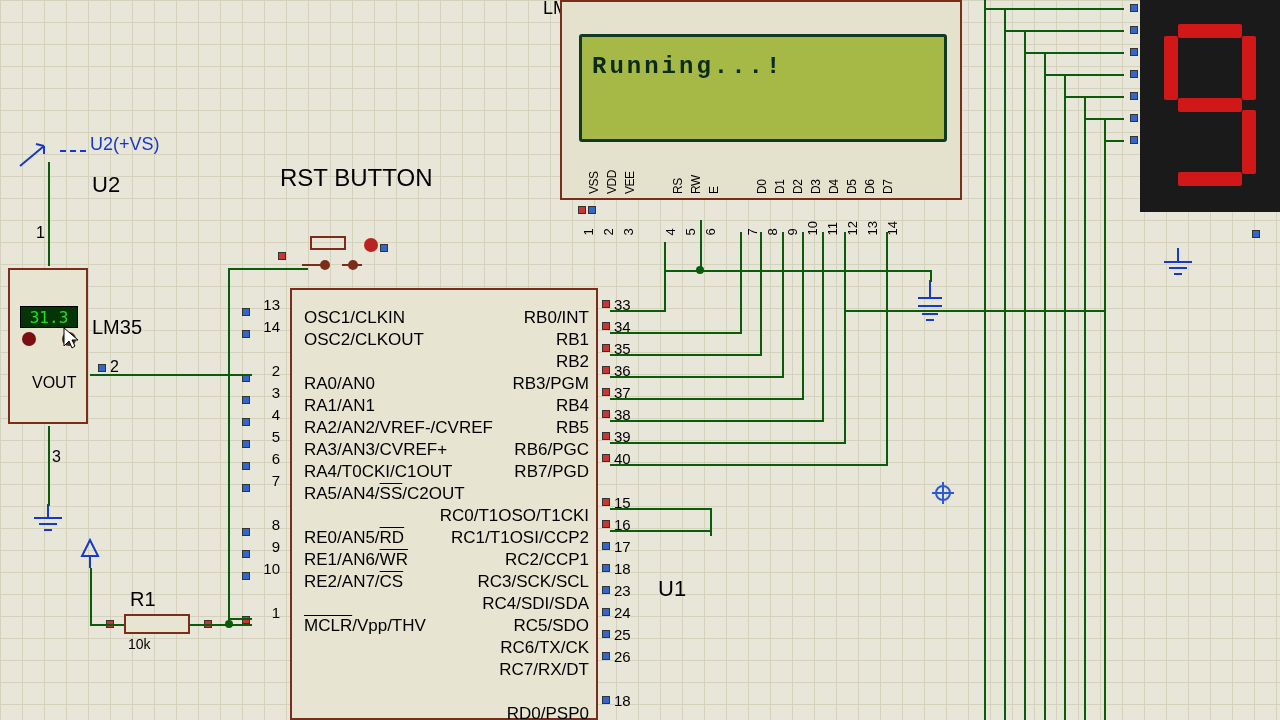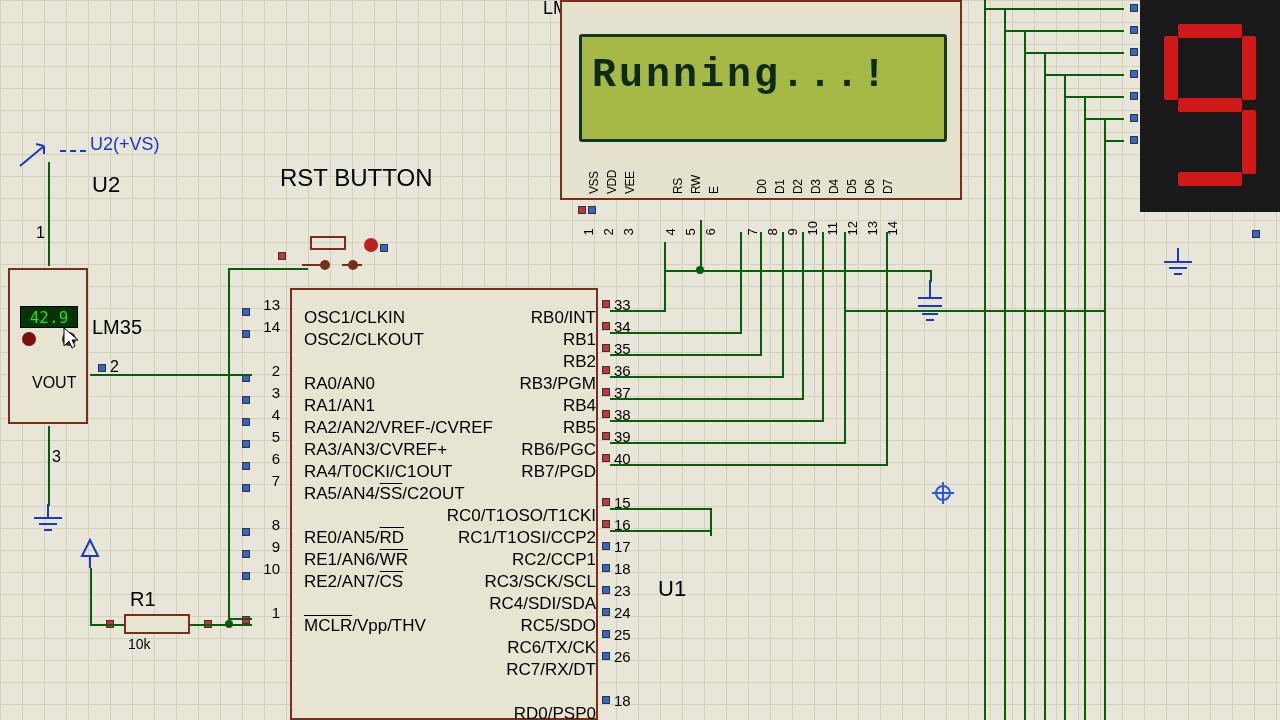--- a/index.html
+++ b/index.html
@@ -12,25 +12,25 @@
   
   .lbl{position:absolute;font-family:Arial,sans-serif;color:#000;font-size:20px}
   .comp{position:absolute;border:2.5px solid #7a2e1a}
   .node{position:absolute;width:8px;height:8px;border:1px solid #333}
   .node.r{background:#c33}
   .node.b{background:#36c}
   
   .mcu{left:290px;top:288px;width:308px;height:432px;background:#e7e4d2}
   .mcu .pinlabel{position:absolute;font-size:17px;font-family:Arial;color:#000;white-space:nowrap}
   .left .pinlabel{left:12px}
-  .right .pinlabel{right:0;text-align:center}
+  .right .pinlabel{right:7px;text-align:center}
   
   .lcdbox{left:560px;top:0;width:402px;height:200px;background:#e4e1cc}
   .lcdscreen{position:absolute;left:17px;top:32px;width:368px;height:108px;background:#a6b846;border:3px solid #103a24;border-radius:3px}
-  .lcdtxt{font-family:"Courier New",monospace;font-weight:bold;font-size:40px;color:#0b2b18;letter-spacing:3px;padding:16px 10px}
+  .lcdtxt{font-family:"Courier New",monospace;font-weight:bold;font-size:24px;color:#0b2b18;letter-spacing:3px;padding:16px 10px}
   .lcdpins{position:absolute;bottom:6px;left:20px;right:20px;display:flex;font-size:12px;letter-spacing:-0.5px}
   .lcdpins span{display:inline-block;transform:rotate(-90deg);width:18px;text-align:left}
   
   .sevseg{position:absolute;right:0;top:0;width:140px;height:212px;background:#1a1a1a;display:flex;align-items:center;justify-content:center}
   .seg{position:absolute;background:#d01818}
   .seg.h{width:64px;height:14px;left:38px;border-radius:2px}
   .seg.v{width:14px;height:64px;border-radius:2px}
   
   .lm35{left:8px;top:268px;width:80px;height:156px;background:#e7e4d2}
   .lm35 .disp{position:absolute;left:10px;top:36px;width:58px;height:22px;background:#053507;color:#1fe31f;font-family:monospace;font-size:16px;text-align:center;line-height:22px;border:1px solid #000}
@@ -128,21 +128,21 @@
   <div style="position:absolute;left:46px;top:24px;width:10px;height:10px;border-radius:50%;background:#7a2e1a"></div>
   <div style="position:absolute;left:62px;top:2px;width:14px;height:14px;border-radius:50%;background:#b22"></div>
 </div>
 <div class="node r" style="left:278px;top:252px"></div>
 <div class="node b" style="left:380px;top:244px"></div>
 
 <div class="lbl" style="left:90px;top:134px;color:#1838c8;font-size:18px">U2(+VS)</div>
 <div class="lbl" style="left:92px;top:172px;font-size:22px">U2</div>
 <div class="lbl" style="left:36px;top:224px;font-size:16px">1</div>
 <div class="comp lm35">
-  <div class="disp">42.9</div>
+  <div class="disp">31.3</div>
   <div style="position:absolute;left:12px;top:62px;width:14px;height:14px;border-radius:50%;background:#7b1010"></div>
   <div style="position:absolute;left:52px;top:62px;width:14px;height:14px;border-radius:50%;background:#4a3020;color:#fff;font-size:11px;text-align:center;line-height:14px">+</div>
   <div class="lbl" style="left:22px;top:104px;font-size:16px">VOUT</div>
 </div>
 <div class="lbl" style="left:92px;top:316px;font-size:20px">LM35</div>
 <div class="lbl" style="left:110px;top:358px;font-size:16px">2</div>
 <div class="lbl" style="left:52px;top:448px;font-size:16px">3</div>
 <div class="node b" style="left:98px;top:364px"></div>
 
 <svg style="position:absolute;left:62px;top:326px;width:18px;height:24px">

